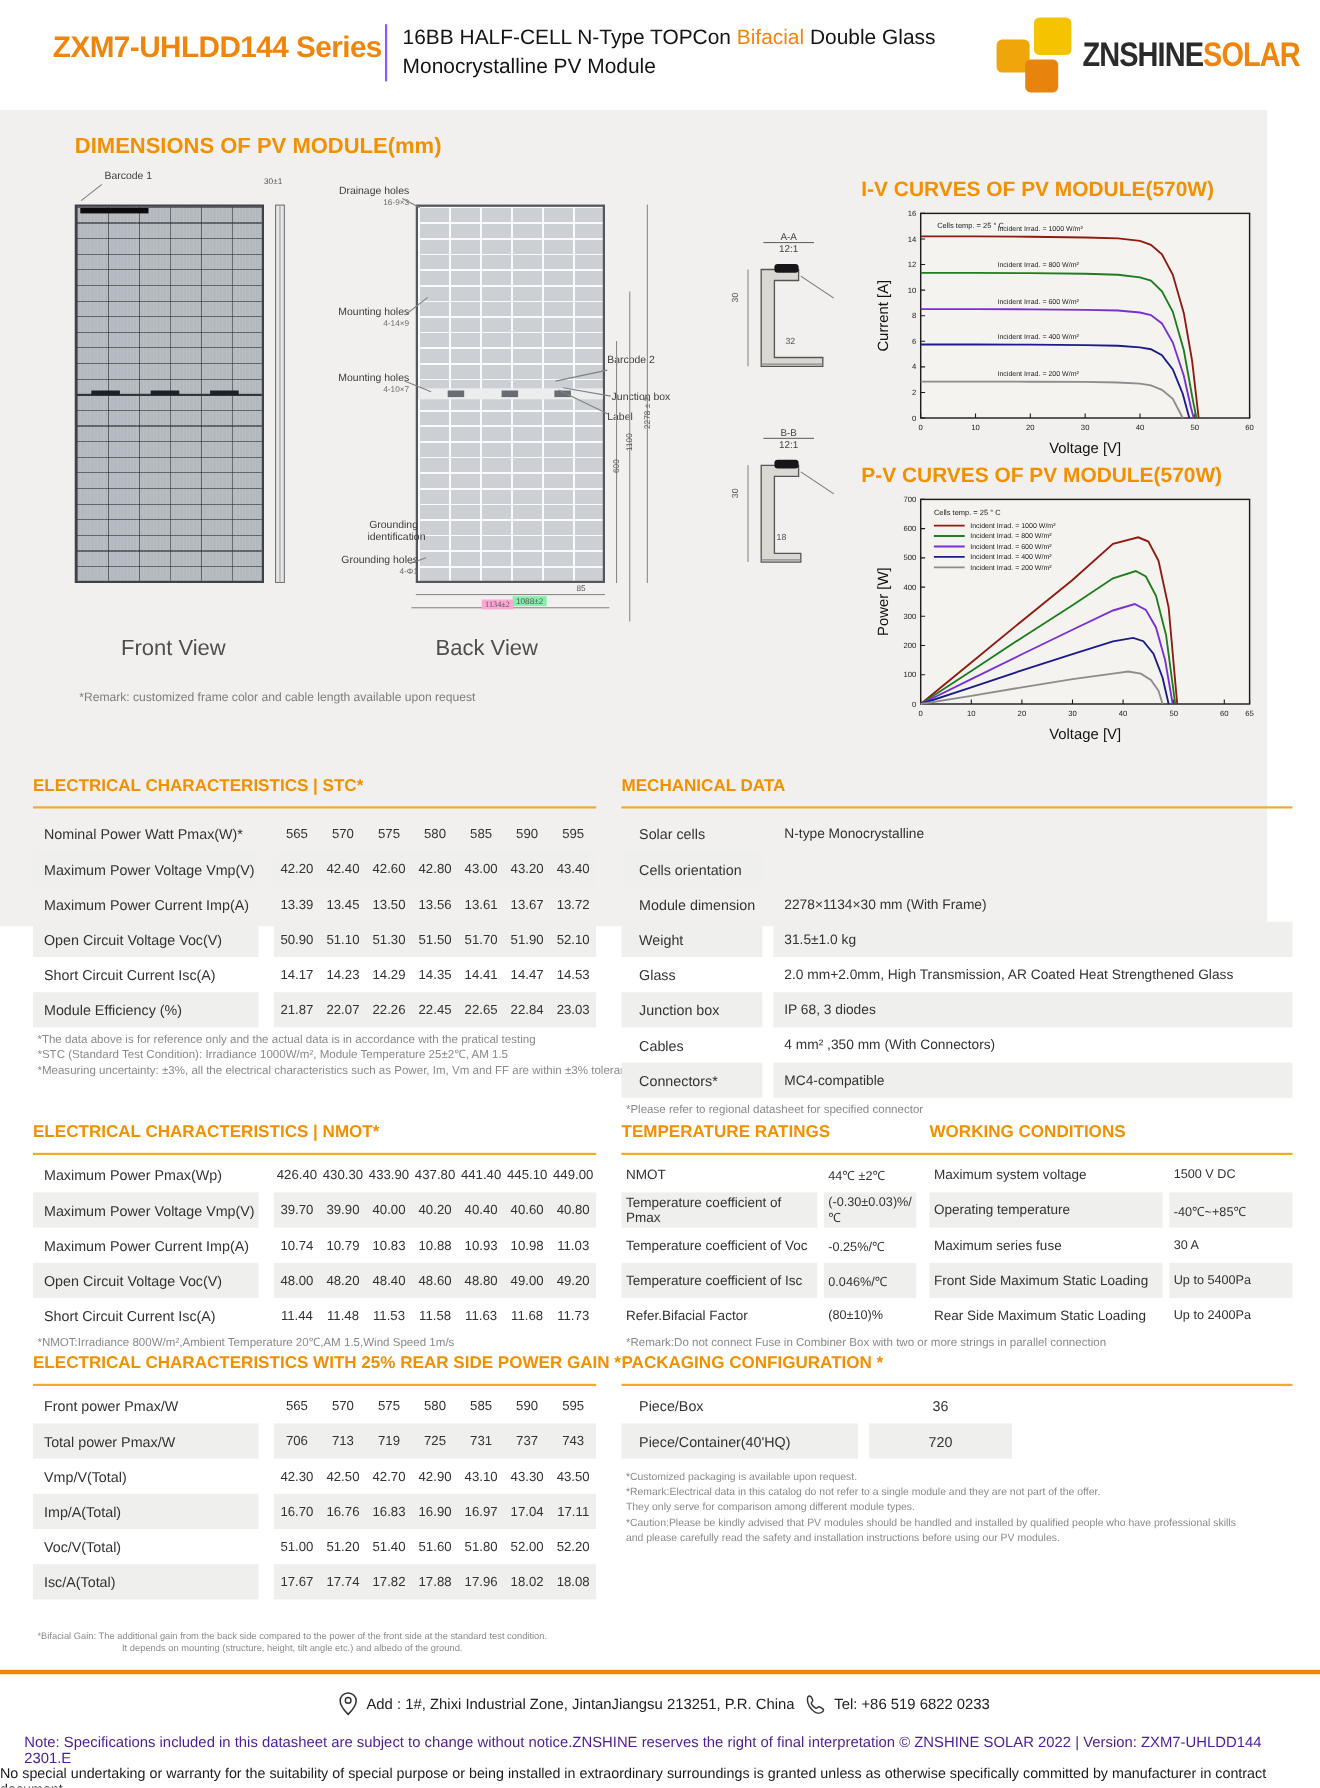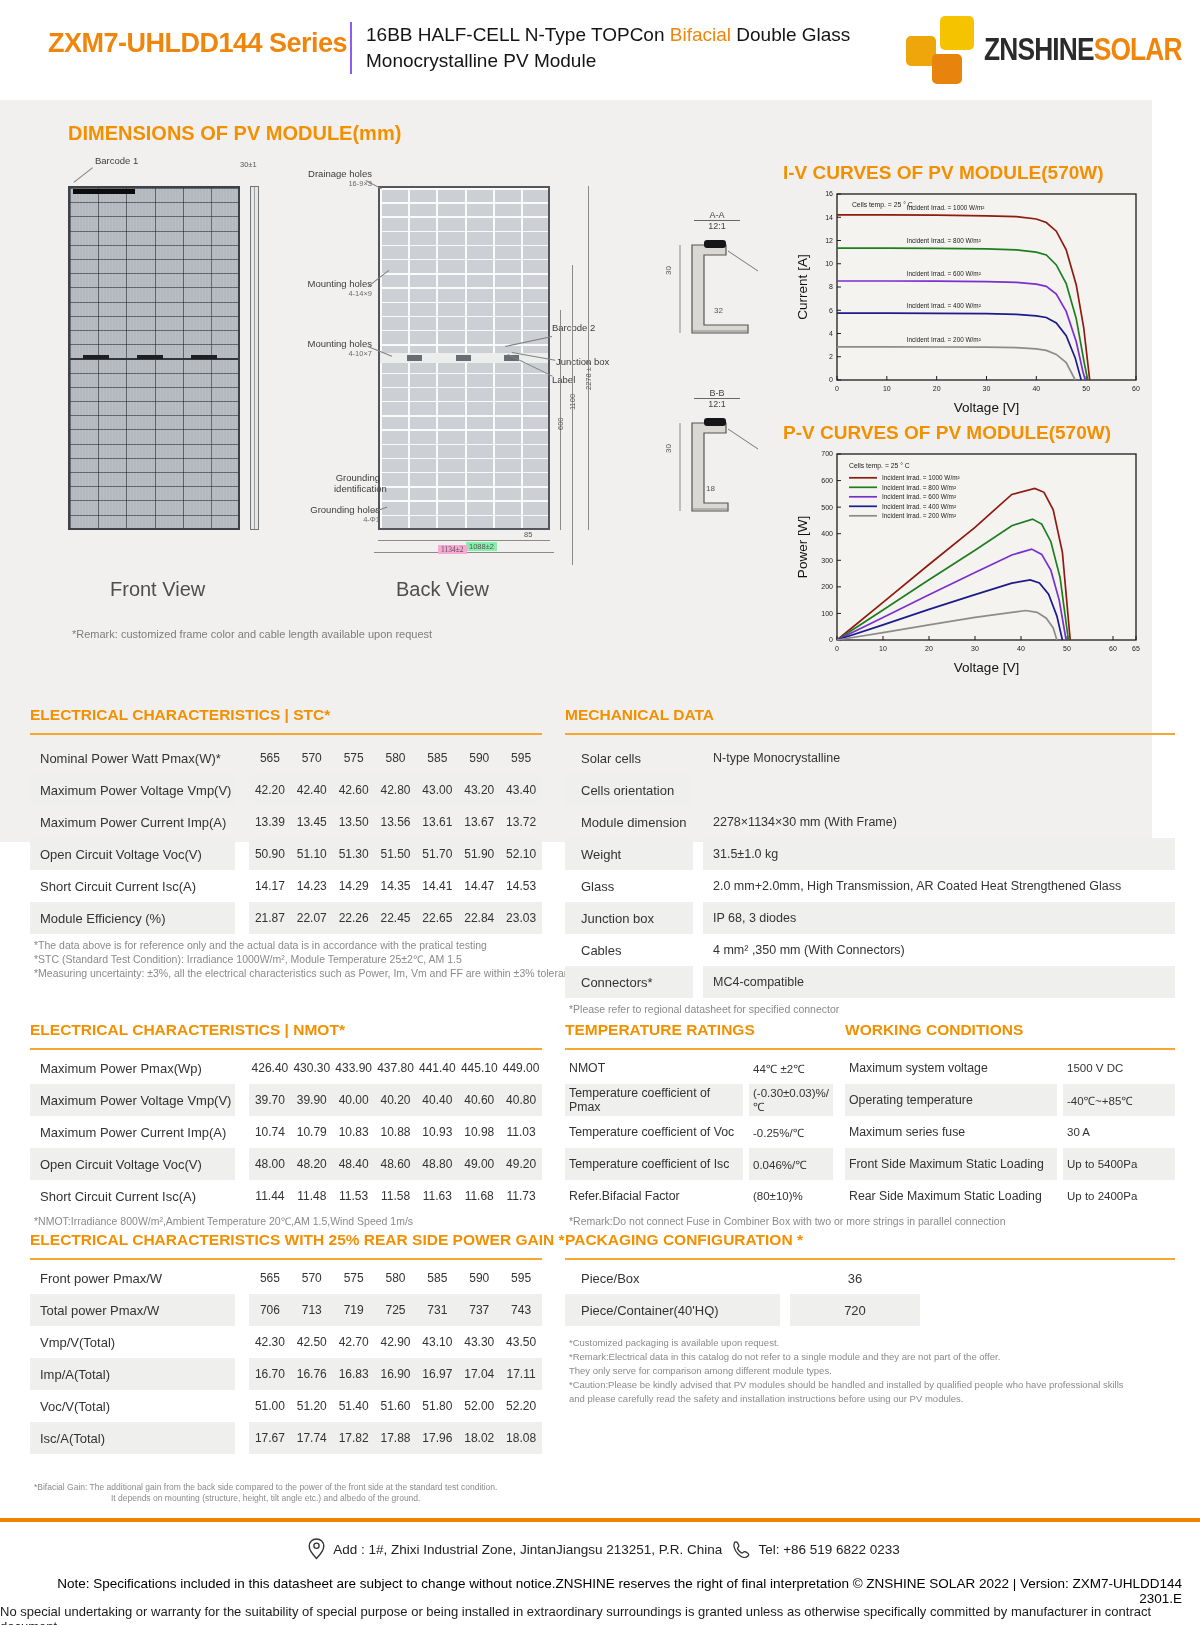--- a/index.html
+++ b/index.html
@@ -87,21 +87,21 @@
 
   .fn-block { position:absolute; }
   .fn { font-size:10.5px; color:#8a8a8a; line-height:14px; }
   .fn-sm .fn { font-size:8.5px; line-height:11px;text-align:center; }
   .fn-pack .fn { font-size:9.5px; line-height:14px; }
 
   
   .foot-rule { position:absolute; left:0; top:1518px; width:1200px; height:4px; background:#F08300; }
   .foot-contact { position:absolute; left:0; top:1538px; width:1200px; text-align:center; font-size:13.5px; color:#222; }
   .foot-contact svg { vertical-align:-6px; margin:0 8px; }
-  .foot-note { position:absolute; left:22px; top:1576px; width:1160px; font-size:13.5px; color:#000000;text-align:right; }
+  .foot-note { position:absolute; left:22px; top:1576px; width:1160px; font-size:13.5px; color:#4c1d95; }
   .foot-disc { position:absolute; left:0px; top:1604px; width:1200px; font-size:13px; color:#1c1c1c; }
 </style>
 </head>
 <body>
 
 <div class="hdr-title">ZXM7-UHLDD144 Series</div>
 <div class="hdr-sub">
   <div><span>16BB HALF-CELL N-Type TOPCon </span><span class="bifacial">Bifacial</span><span>  Double Glass</span></div>
   <div>Monocrystalline PV Module</div>
 </div>

